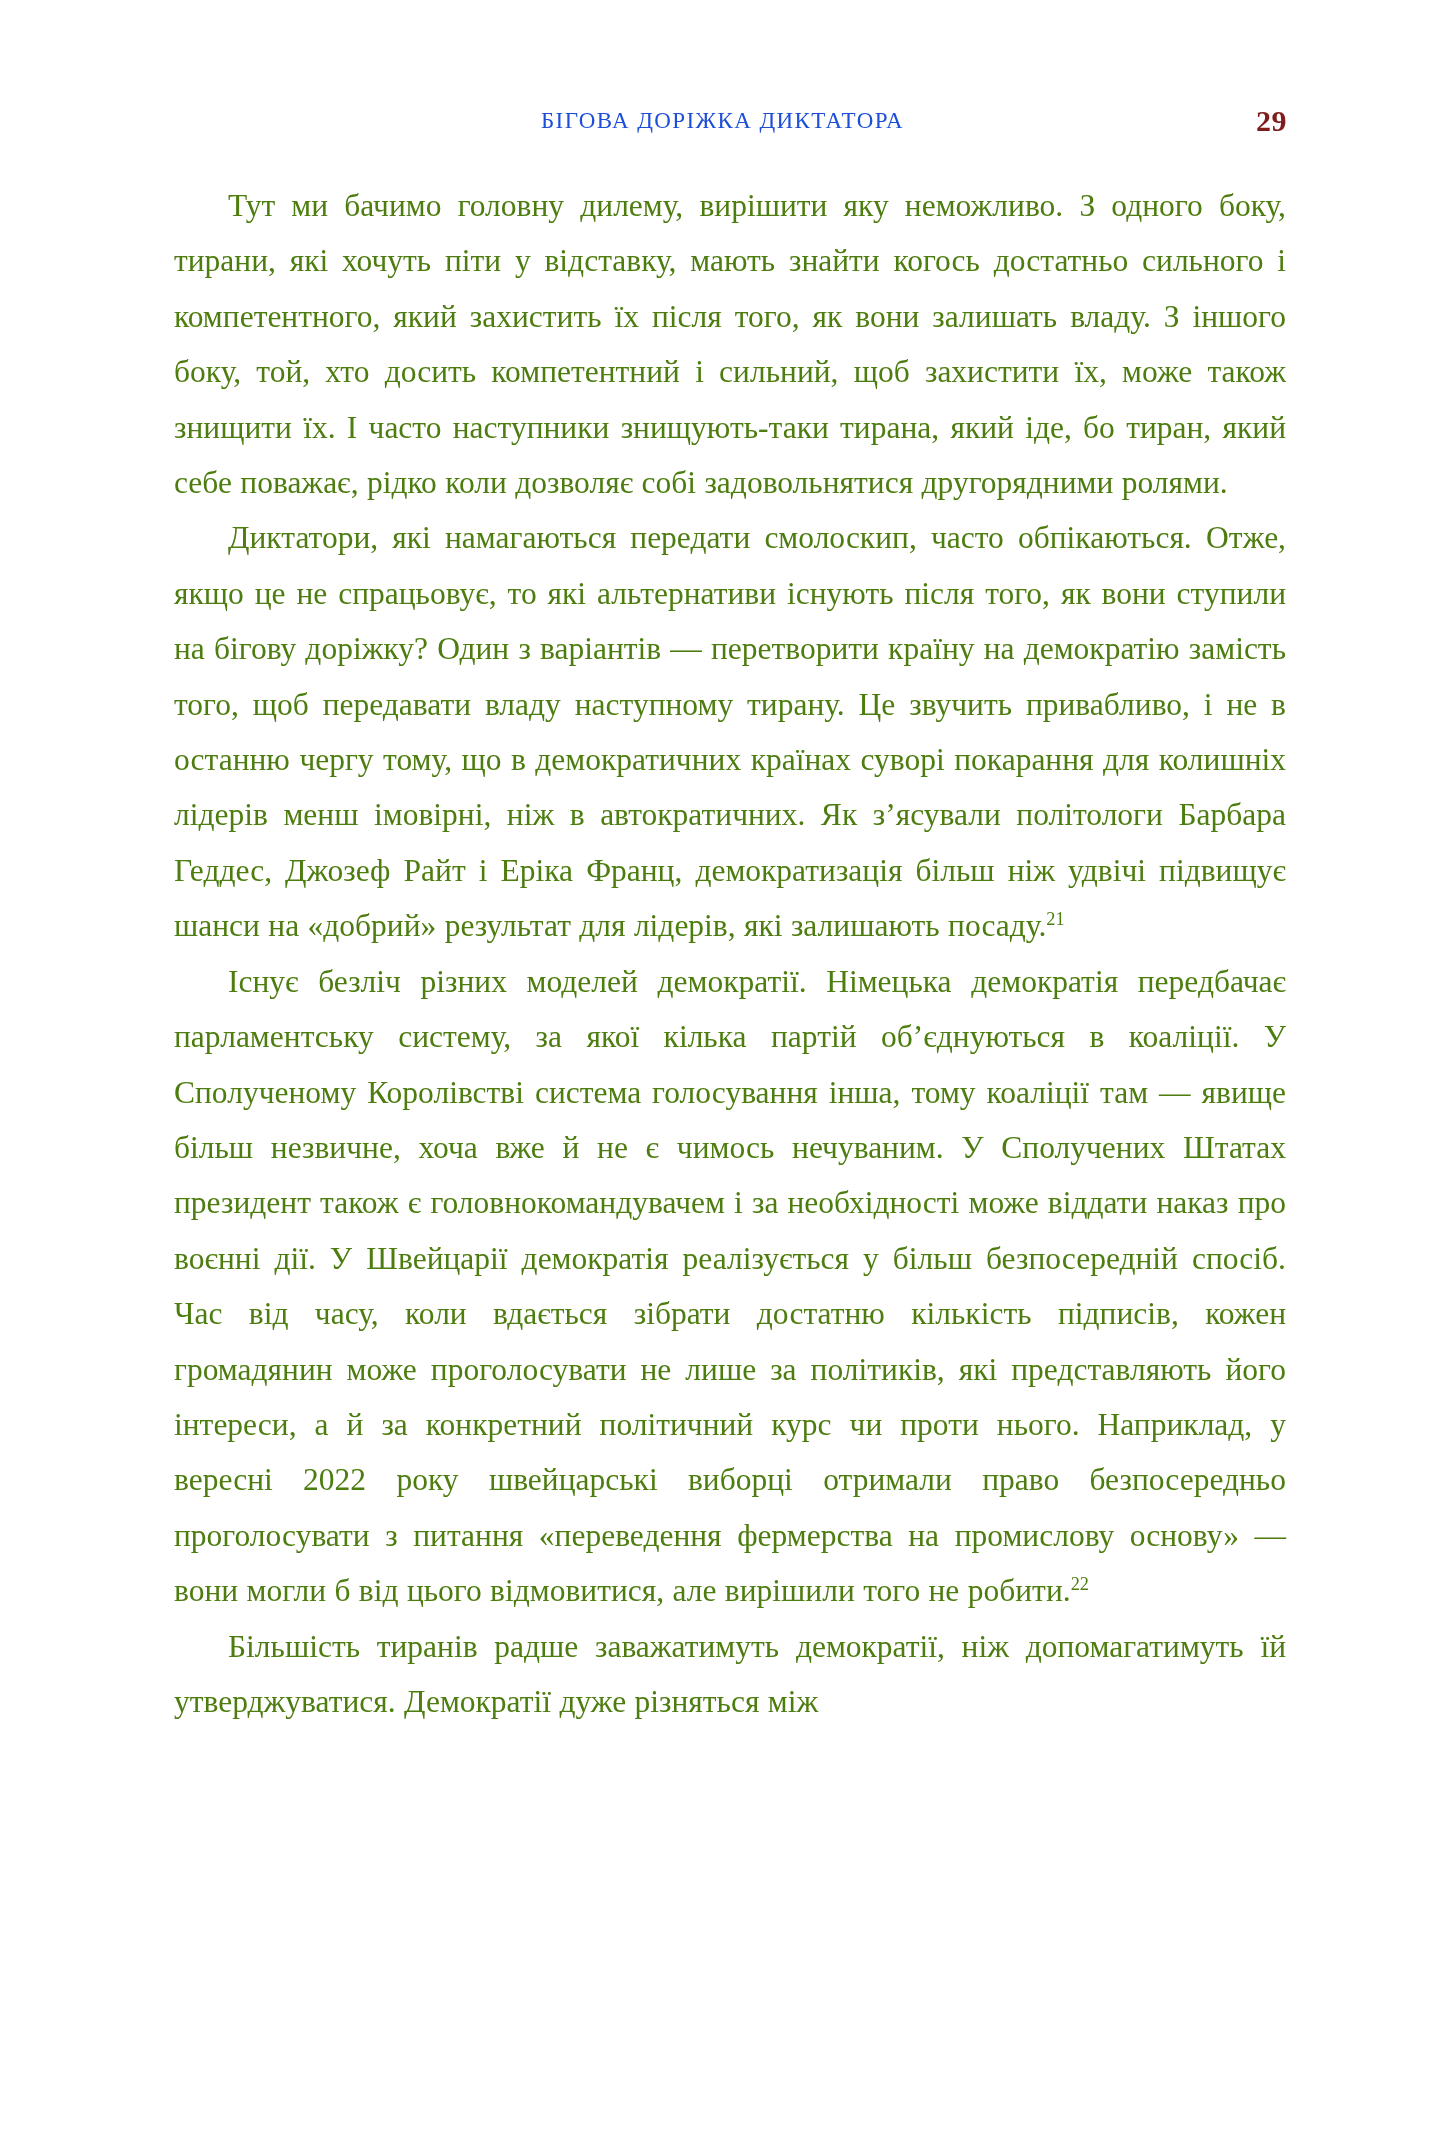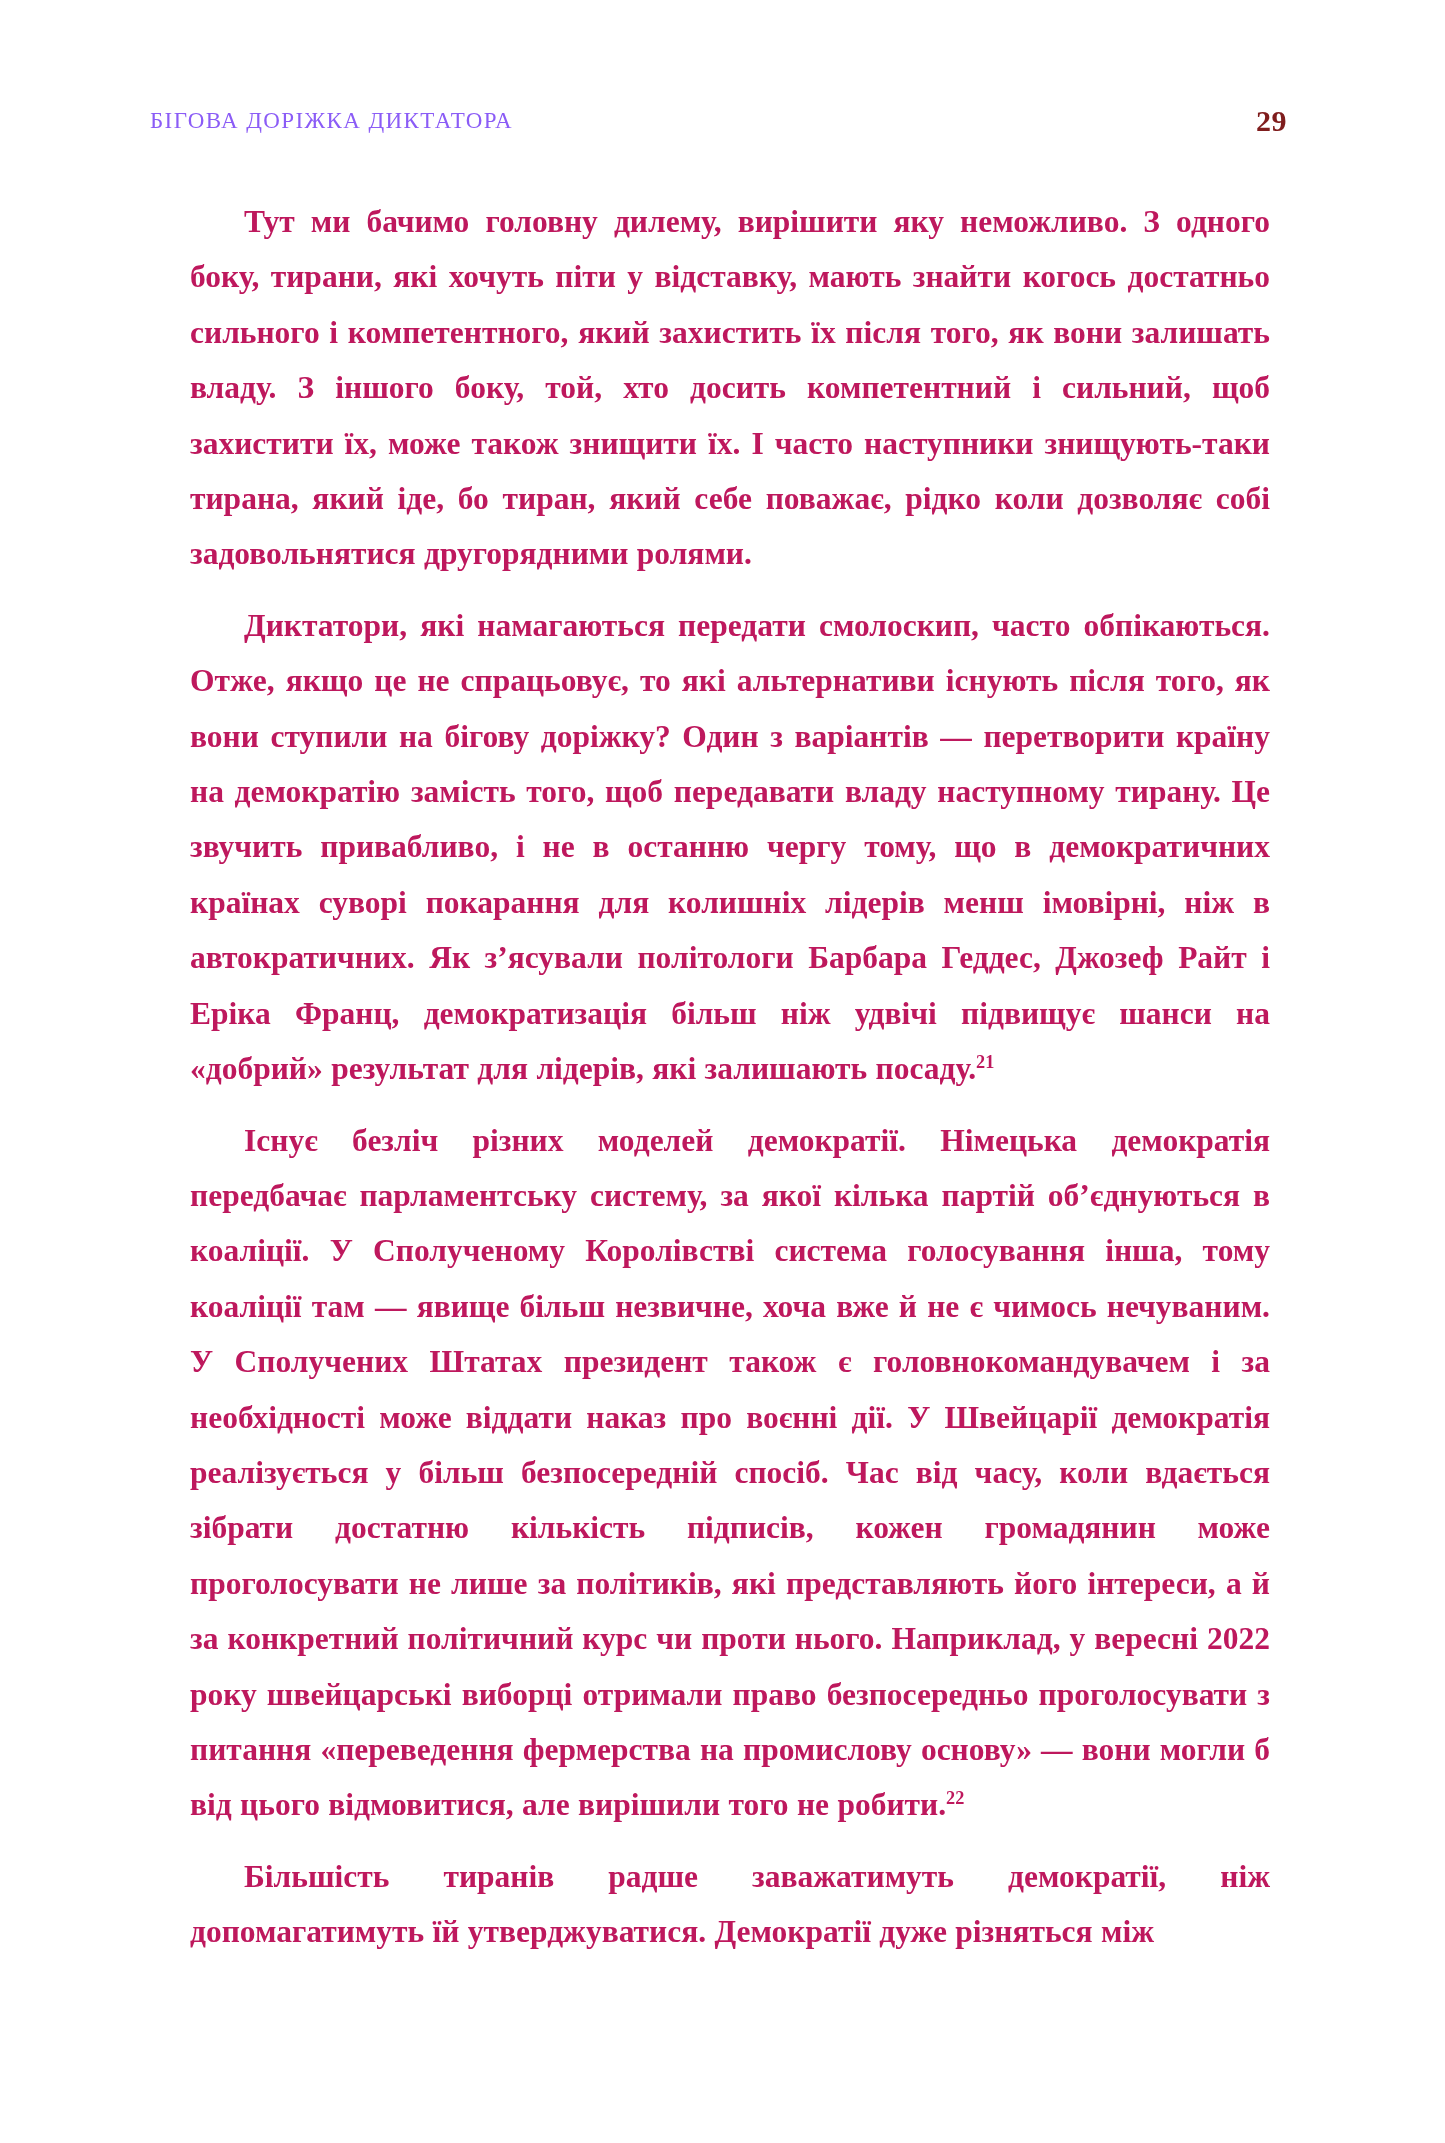--- a/index.html
+++ b/index.html
@@ -29,26 +29,27 @@
     top: 108px;
     left: 150px;
     right: 150px;
     height: 40px;
   }
   .running-head-title {
     position: absolute;
     left: 0;
     right: 0;
     top: 0;
+    text-align: center;
     font-family: "Liberation Serif", "DejaVu Serif", serif;
     font-size: 23px;
     letter-spacing: 1.4px;
     font-variant: small-caps;
     text-transform: uppercase;
-    color: #8b5cf6;
+    color: #1d4ed8;
     white-space: nowrap;
   }
   .running-head-folio {
     position: absolute;
     right: 8px;
     top: -4px;
     font-size: 30px;
     font-weight: bold;
     color: #7f1d1d;
     letter-spacing: 0.5px;
@@ -56,30 +57,29 @@
 
   
   .textblock {
     position: absolute;
     top: 178px;
     left: 174px;
     width: 1112px;
   }
 
   p.para {
-    margin: 16px;
+    margin: 0;
     font-size: 31.5px;
     line-height: 55.4px;
     text-align: justify;
     text-align-last: left;
     text-indent: 54px;
-    color: #be185d;
+    color: #4d7c0f;
     word-spacing: 0.5px;
     hyphens: manual;
-    font-weight: bold;
   }
 
   sup.note {
     font-size: 0.58em;
     vertical-align: super;
     line-height: 0;
   }
 </style>
 </head>
 <body>

